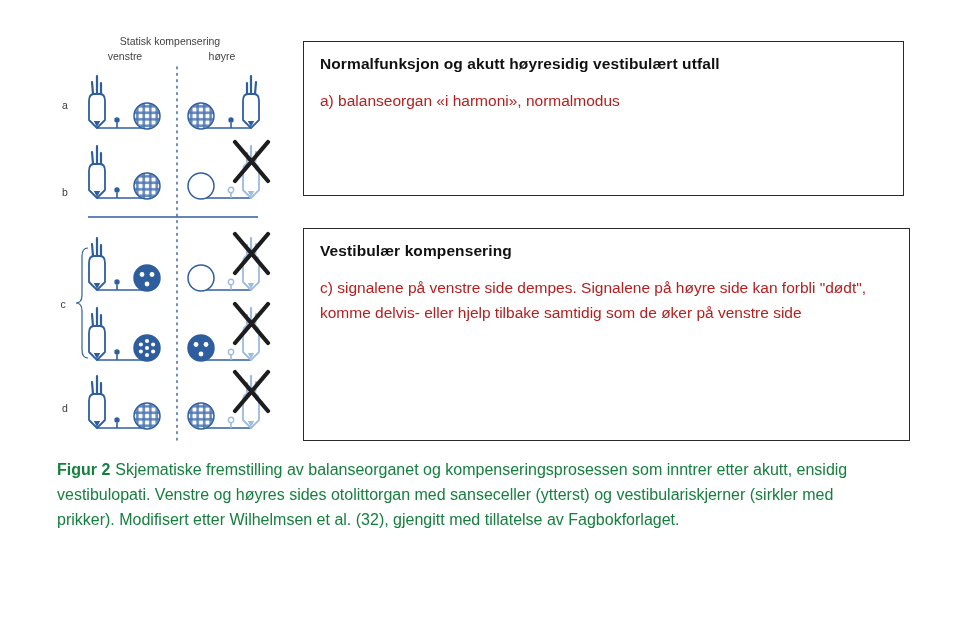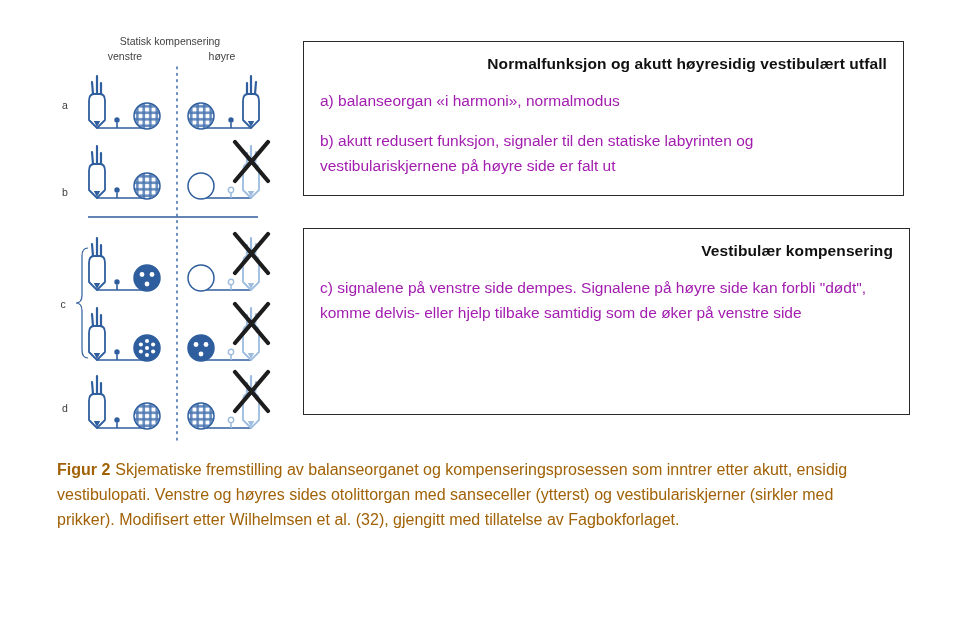--- a/index.html
+++ b/index.html
@@ -6,30 +6,30 @@
   body{
     width:960px;height:634px;background:#ffffff;position:relative;
     font-family:"Liberation Sans", sans-serif;color:#1c1c1c;overflow:hidden;
   }
   .diagram-svg{position:absolute;left:40px;top:30px;}
   .info-box{
     position:absolute;background:#ffffff;border:1.5px solid #2a2a2a;
     padding:13px 16px 12px 16px;box-sizing:border-box;
   }
   #box1{left:303px;top:41px;width:601px;height:155px;}
-  #box2{left:303px;top:228px;width:607px;height:187px;}
+  #box2{left:303px;top:228px;width:607px;height:213px;}
   .info-box h3{
-    margin:0;font-size:15.5px;font-weight:bold;color:#111;letter-spacing:.1px;text-align:right;
+    margin:0;font-size:15.5px;font-weight:bold;color:#111;letter-spacing:.1px;
   }
   .info-box p{
-    margin:15px 0 0 0;font-size:15.5px;line-height:1.62;color:#a21caf;
+    margin:15px 0 0 0;font-size:15.5px;line-height:1.62;color:#b91c1c;
   }
   .caption{
     position:absolute;left:57px;top:458px;width:812px;
-    font-size:16px;line-height:1.56;color:#a16207;
+    font-size:16px;line-height:1.56;color:#15803d;
   }
   .caption .cap-label{font-weight:bold;margin-right:5px;}
   svg text{font-family:"Liberation Sans", sans-serif;}
   .diag-head{font-size:10.5px;fill:#3f3f3f;}
   .diag-rowlabel{font-size:10.5px;fill:#3b3b3b;}
 </style>
 </head>
 <body>
 
 <svg class="diagram-svg" width="268" height="420" viewBox="0 0 268 420">
@@ -232,21 +232,20 @@
           <circle cx="0" cy="0" r="13" fill="url(#xhatch)" stroke="#2f5e9e" stroke-width="1.5"></circle>
         </g>
         <path d="M40,-56 L73,-17 M73,-56 L40,-17" stroke="#1d1d1d" stroke-width="4.2" stroke-linecap="round" fill="none"></path>
       </g>
     </g>
 </svg>
 
 <div class="info-box" id="box1">
   <h3>Normalfunksjon og akutt høyresidig vestibulært utfall</h3>
   <p>a) balanseorgan «i harmoni», normalmodus</p>
-  <p>b) akutt redusert funksjon, signaler til den statiske labyrinten og vestibulariskjernene på høyre side er falt ut</p>
 </div>
 
 <div class="info-box" id="box2">
   <h3>Vestibulær kompensering</h3>
   <p>c) signalene på venstre side dempes. Signalene på høyre side kan forbli "dødt", komme delvis- eller hjelp tilbake samtidig som de øker på venstre side</p>
 </div>
 
 <div class="caption">
   <span class="cap-label">Figur 2</span><span>Skjematiske fremstilling av balanseorganet og kompenseringsprosessen som inntrer etter akutt, ensidig vestibulopati. Venstre og høyres sides otolittorgan med sanseceller (ytterst) og vestibulariskjerner (sirkler med prikker). Modifisert etter Wilhelmsen et al. (32), gjengitt med tillatelse av Fagbokforlaget.</span>
 </div>

